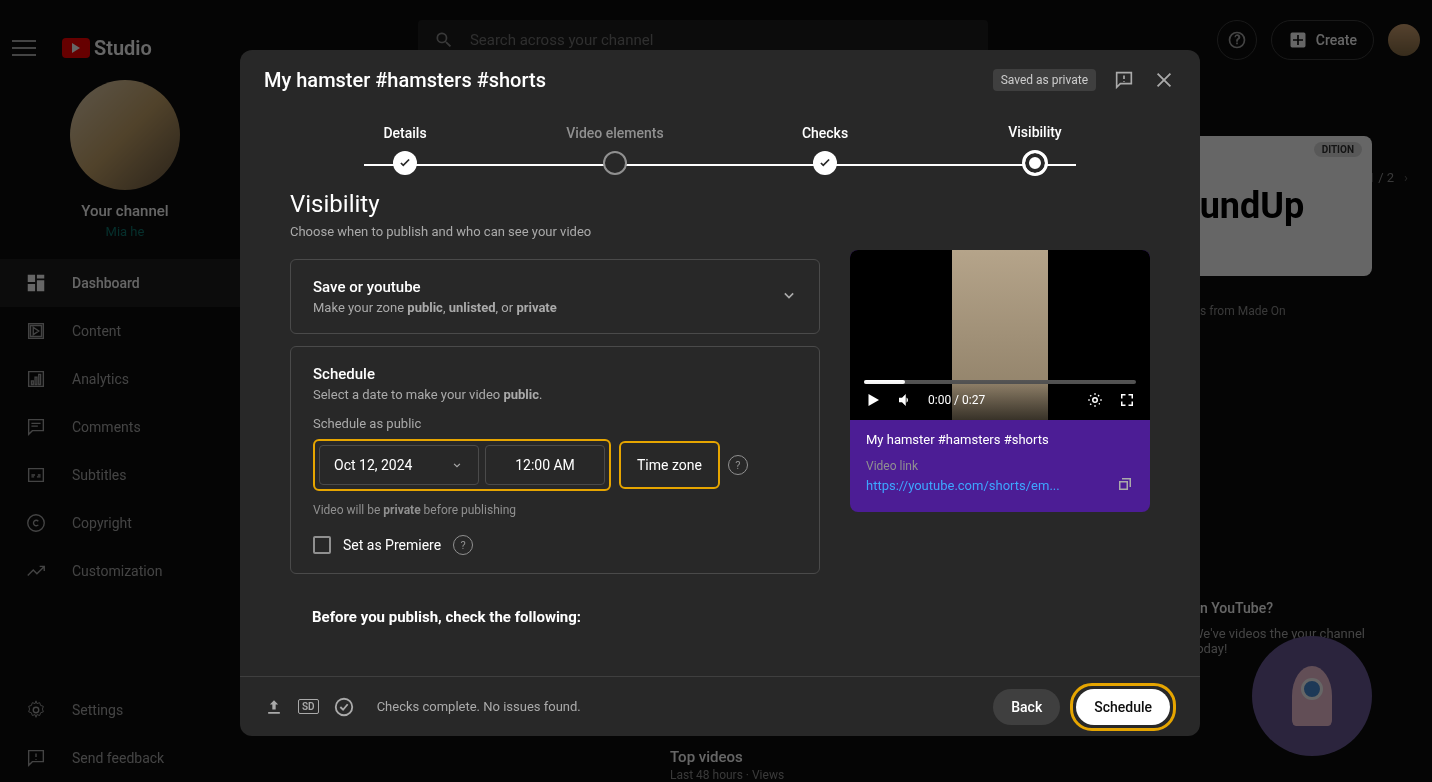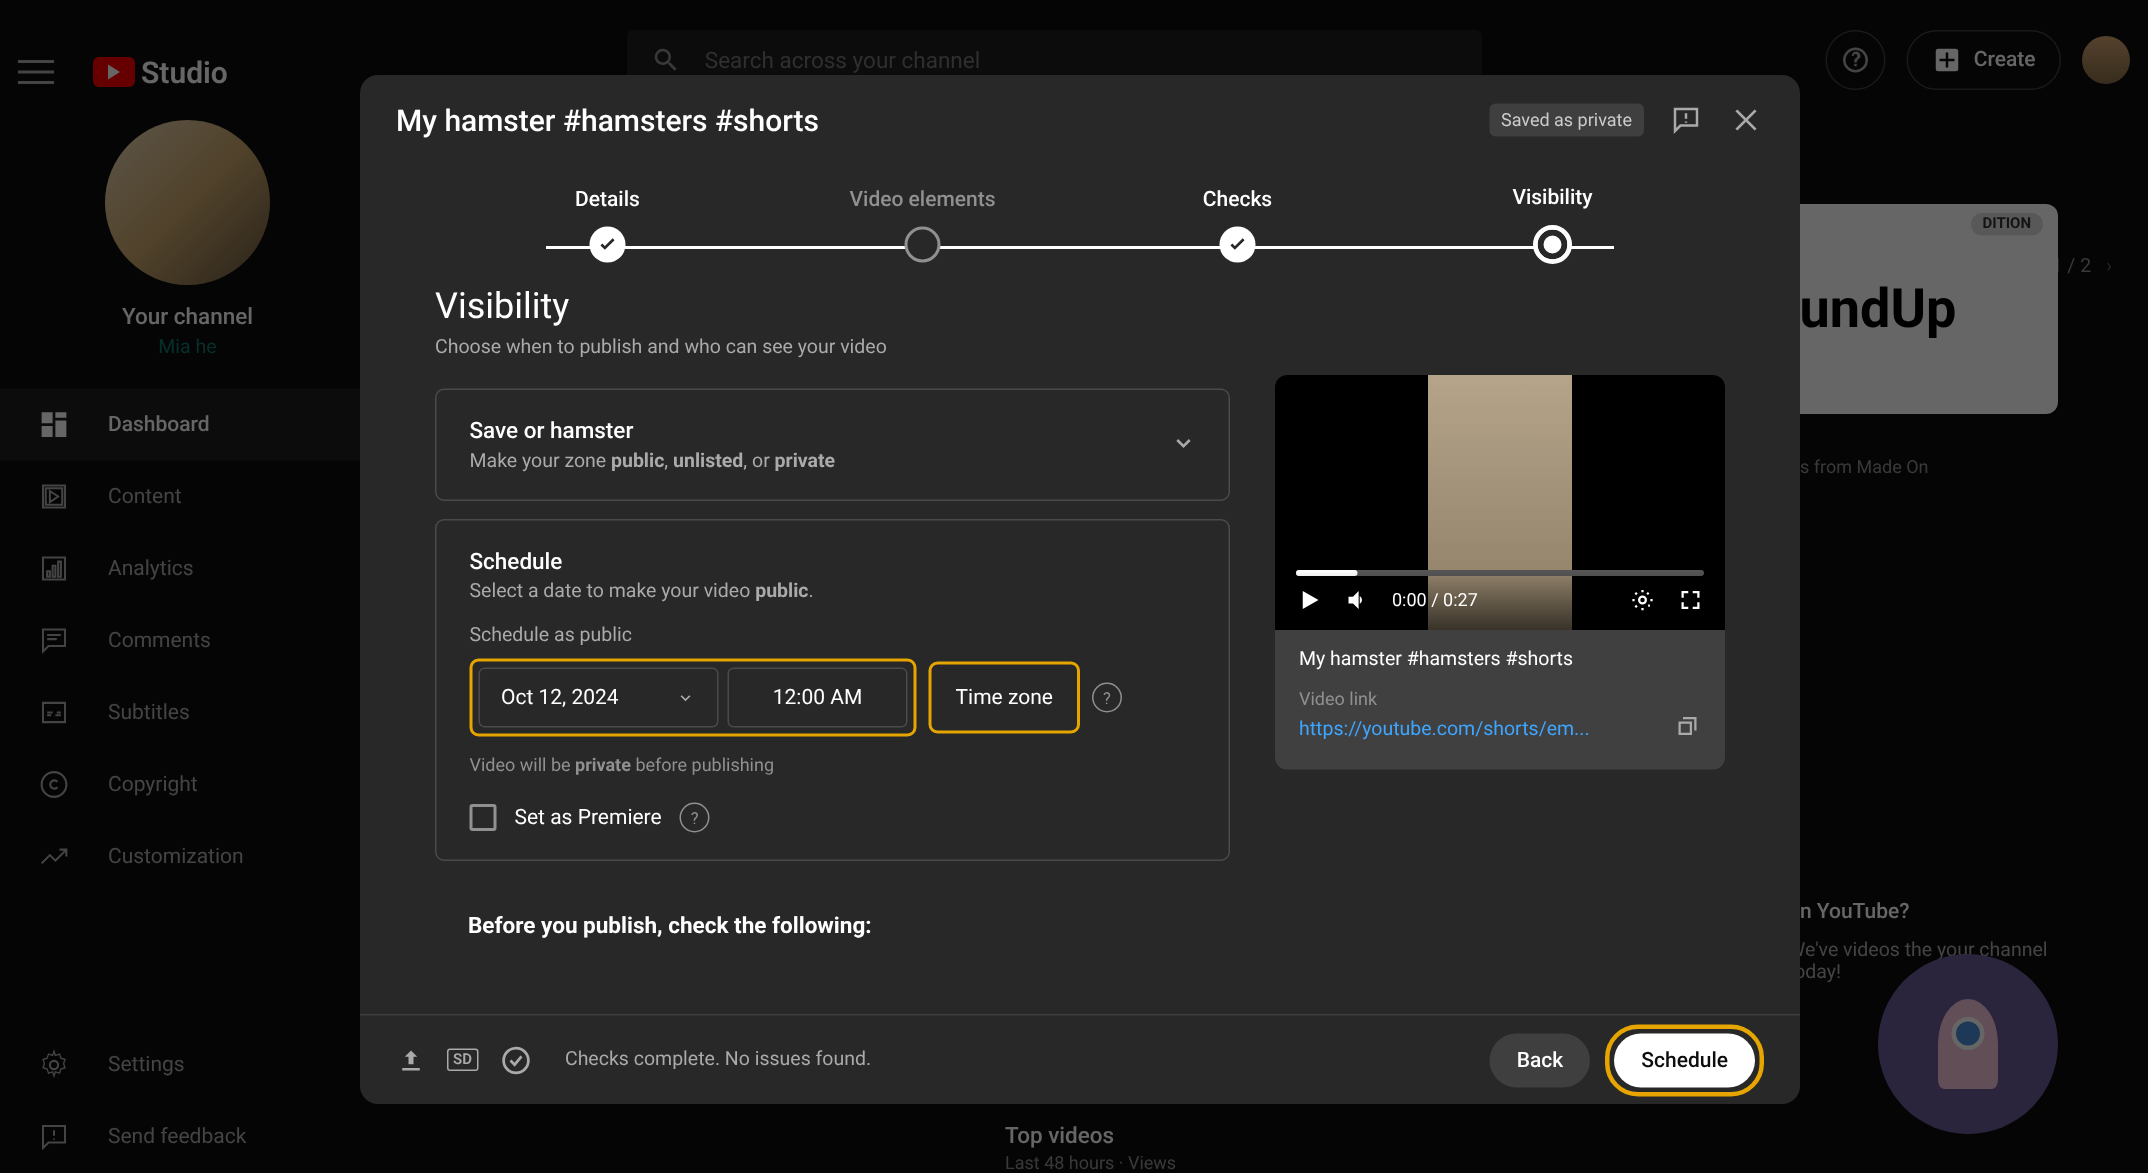--- a/index.html
+++ b/index.html
@@ -70,21 +70,21 @@
 .hl-group { border:2px solid #e6a500; border-radius:6px; padding:4px; display:flex; gap:6px; }
 .input-box { height:40px; border:1px solid #4a4a4a; border-radius:4px; padding:0 14px; display:flex; align-items:center; background:#282828; color:#fff; font-size:14px; gap:20px; }
 .input-box.date { width:160px; justify-content:space-between; }
 .input-box.time { width:120px; justify-content:center; }
 .tz-btn { border:2px solid #e6a500; border-radius:6px; height:48px; padding:0 16px; display:flex; align-items:center; font-size:14px; color:#fff; }
 .help-circle { width:20px; height:20px; border:1px solid #909090; border-radius:50%; display:flex; align-items:center; justify-content:center; font-size:11px; color:#909090; }
 .note { font-size:12px; color:#909090; margin-top:12px; }
 .premiere-row { display:flex; align-items:center; gap:12px; margin-top:18px; }
 .checkbox { width:18px; height:18px; border:2px solid #909090; border-radius:2px; }
 .modal-right { width:300px; padding-top:60px; }
-.preview { background:#404040; border-radius:8px; overflow:hidden; }
+.preview { background:#4c1d95; border-radius:8px; overflow:hidden; }
 .preview-video { height:170px; background:#000; position:relative; display:flex; align-items:center; justify-content:center; }
 .preview-thumb { width:96px; height:170px; background:linear-gradient(#b5a48a,#8c7d65); }
 .preview-controls { position:absolute; bottom:0; left:0; right:0; height:40px; display:flex; align-items:center; padding:0 14px; gap:14px; color:#fff; font-size:12px; background:linear-gradient(transparent,rgba(0,0,0,0.6)); }
 .progress { position:absolute; bottom:36px; left:14px; right:14px; height:4px; background:#555; border-radius:2px; }
 .progress::before { content:''; position:absolute; left:0; top:0; bottom:0; width:15%; background:#fff; border-radius:2px; }
 .preview-meta { padding:12px 16px 16px; }
 .preview-title { font-size:13px; color:#fff; margin-bottom:12px; }
 .preview-label { font-size:12px; color:#909090; }
 .preview-link { font-size:13px; color:#3ea6ff; margin-top:2px; display:flex; align-items:center; justify-content:space-between; gap:8px; }
 .copy-icon { color:#aaa; cursor:pointer; }
@@ -293,21 +293,21 @@
       <div class="step-circle current"></div>
     </div>
   </div>
 
   <div class="modal-body">
     <div class="modal-left">
       <div class="section-title">Visibility</div>
       <div class="section-sub">Choose when to publish and who can see your video</div>
 
       <div class="card">
-        <div class="card-title">Save or hamster</div>
+        <div class="card-title">Save or youtube</div>
         <div class="card-sub">
           <span>Make your zone </span><b>public</b><span>, </span><b>unlisted</b><span>, or </span><b>private</b>
         </div>
         <span class="chevron"><svg width="20" height="20" viewBox="0 0 24 24">
               <path d="M7 10l5 5 5-5" stroke="#aaa" stroke-width="2" fill="none"></path>
             </svg></span>
       </div>
 
       <div class="card schedule">
         <div class="card-title">Schedule</div>

